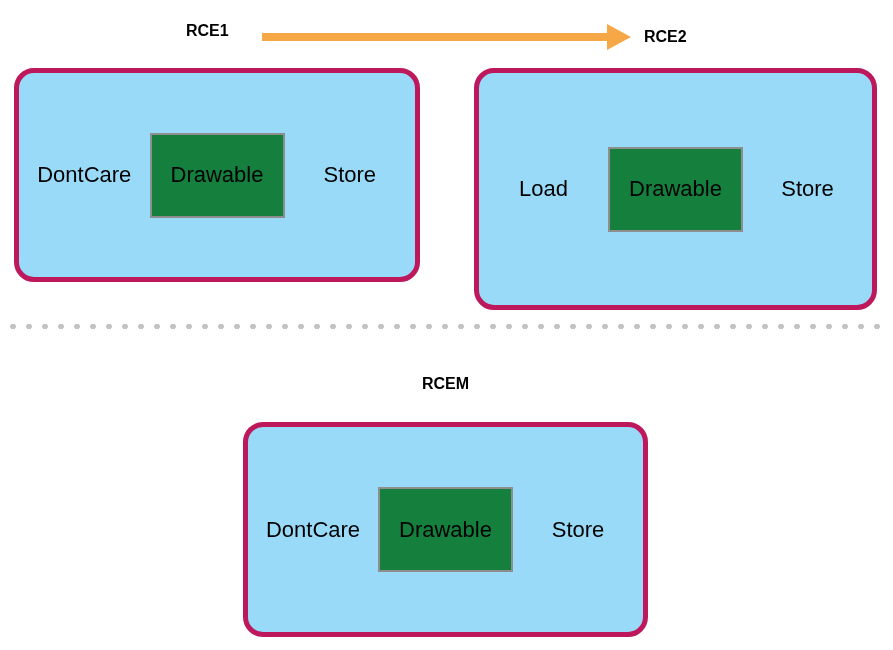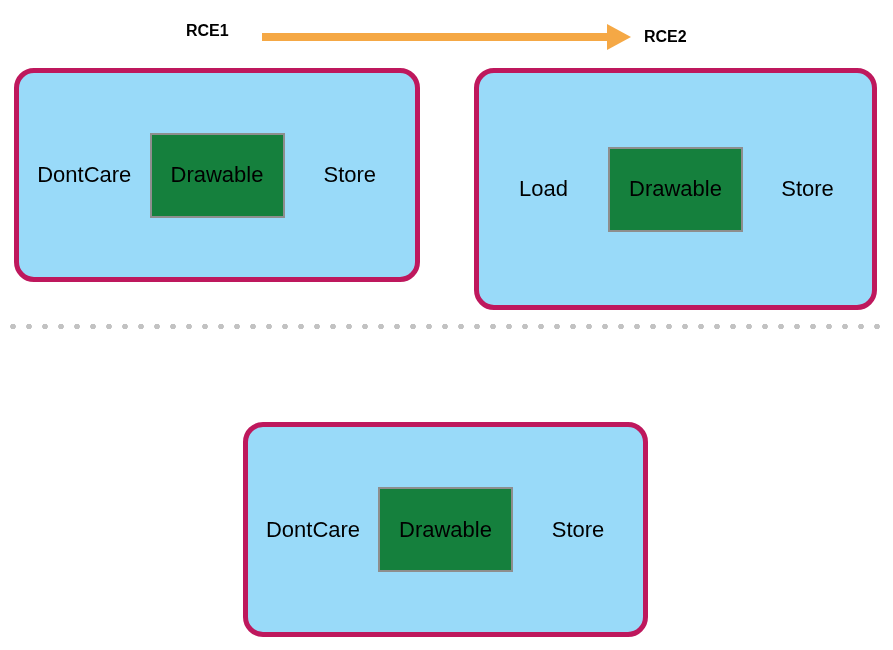--- a/index.html
+++ b/index.html
@@ -106,20 +106,21 @@
   <div class="panel panel-rce2">
     <div class="action-label">Load</div>
     <div class="inner-box">
       <span>Drawable</span>
     </div>
     <div class="action-label">Store</div>
   </div>
 
   <div class="dotted-separator"></div>
 
+  <div class="title rcem-title">RCEM</div>
 
   <div class="panel panel-rcem">
     <div class="action-label">DontCare</div>
     <div class="inner-box">
       <span>Drawable</span>
     </div>
     <div class="action-label">Store</div>
   </div>
 
 </div>

